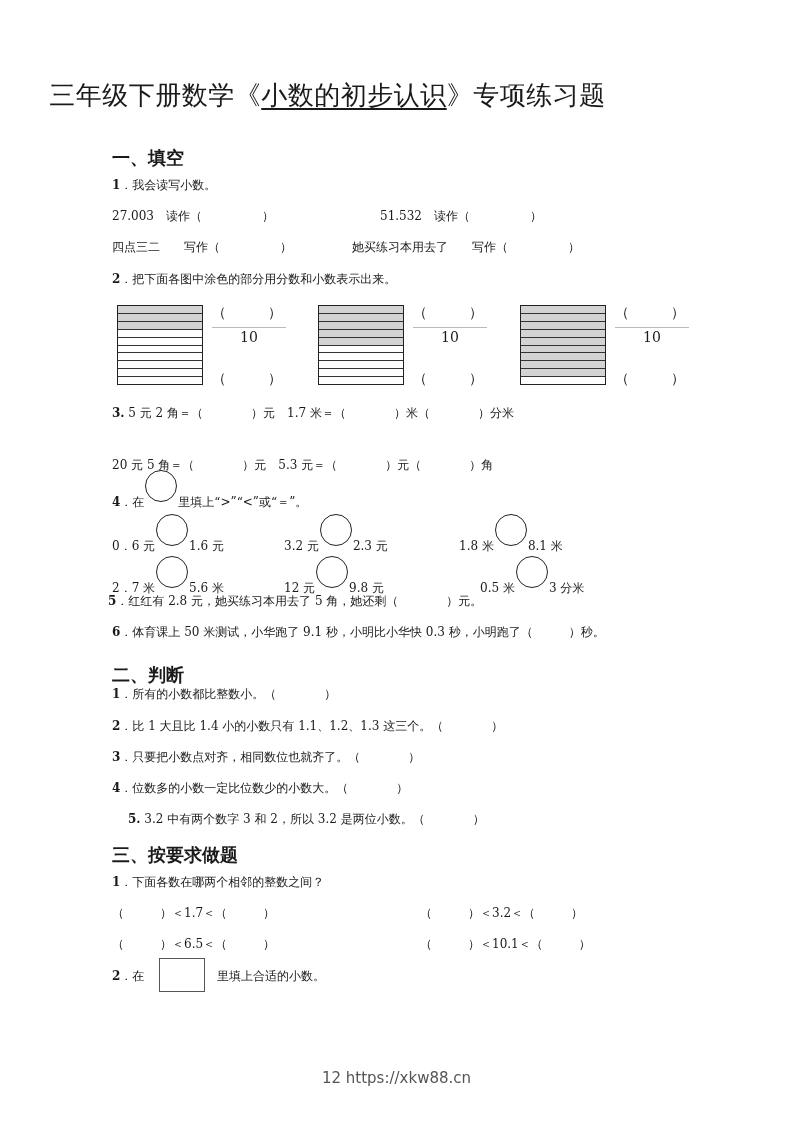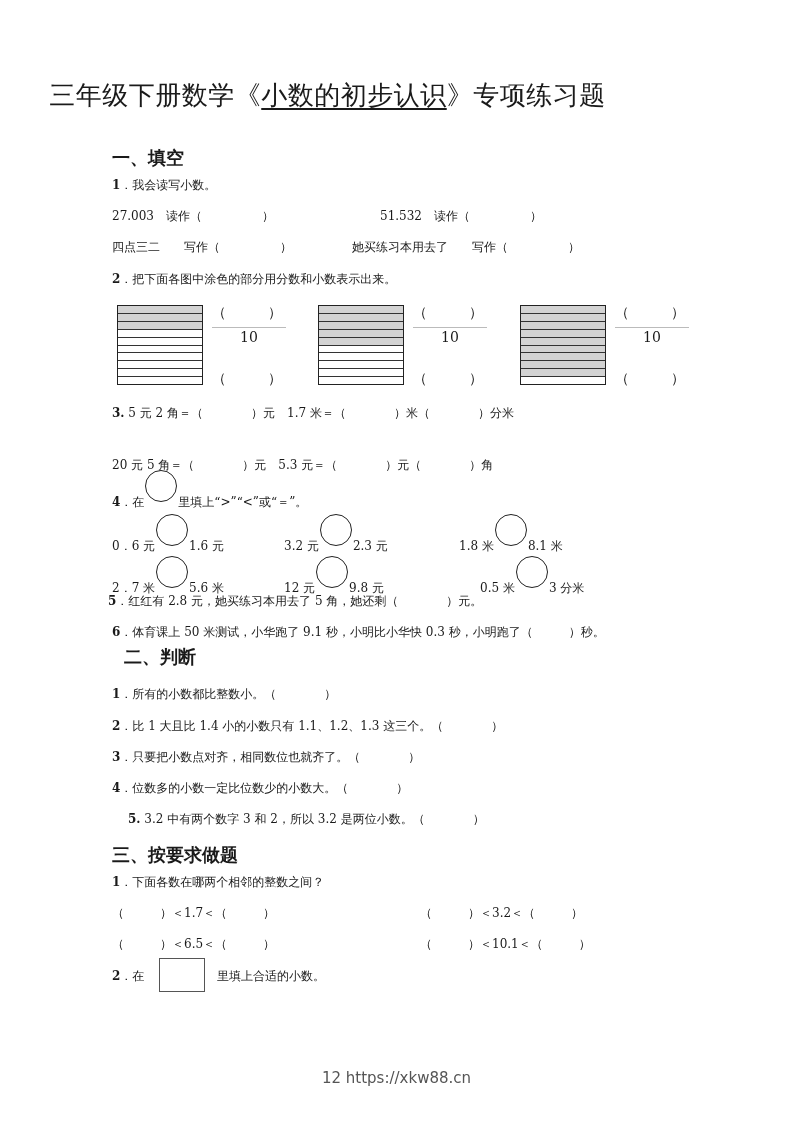--- a/index.html
+++ b/index.html
@@ -116,21 +116,21 @@
 <div class="abs line" style="left:112px;top:522px;"><span>0．6 元</span><span class="circle"></span><span>1.6 元</span></div>
 <div class="abs line" style="left:284px;top:522px;"><span>3.2 元</span><span class="circle"></span><span>2.3 元</span></div>
 <div class="abs line" style="left:459px;top:522px;"><span>1.8 米</span><span class="circle"></span><span>8.1 米</span></div>
 <div class="abs line" style="left:112px;top:564px;"><span>2．7 米</span><span class="circle"></span><span>5.6 米</span></div>
 <div class="abs line" style="left:284px;top:564px;"><span>12 元</span><span class="circle"></span><span>9.8 元</span></div>
 <div class="abs line" style="left:440px;top:564px;margin-left:40px;"><span>0.5 米</span><span class="circle"></span><span>3 分米</span></div>
 
 <div class="abs line" style="left:108px;top:593px;"><span class="num">5</span><span>．红红有 2.8 元，她买练习本用去了 5 角，她还剩（　　　　）元。</span></div>
 <div class="abs line" style="left:112px;top:624px;"><span class="num">6</span><span>．体育课上 50 米测试，小华跑了 9.1 秒，小明比小华快 0.3 秒，小明跑了（　　　）秒。</span></div>
 
-<div class="abs sec" style="left:112px;top:645px;margin-left:12px;">二、判断</div>
+<div class="abs sec" style="left:112px;top:663px;">二、判断</div>
 <div class="abs line" style="left:112px;top:686px;"><span class="num">1</span><span>．所有的小数都比整数小。（　　　　）</span></div>
 <div class="abs line" style="left:112px;top:718px;"><span class="num">2</span><span>．比 1 大且比 1.4 小的小数只有 1.1、1.2、1.3 这三个。（　　　　）</span></div>
 <div class="abs line" style="left:112px;top:749px;"><span class="num">3</span><span>．只要把小数点对齐，相同数位也就齐了。（　　　　）</span></div>
 <div class="abs line" style="left:112px;top:780px;"><span class="num">4</span><span>．位数多的小数一定比位数少的小数大。（　　　　）</span></div>
 <div class="abs line" style="left:96px;top:811px;margin-left:32px;"><span class="num">5.</span><span> 3.2 中有两个数字 3 和 2，所以 3.2 是两位小数。（　　　　）</span></div>
 
 <div class="abs sec" style="left:112px;top:843px;">三、按要求做题</div>
 <div class="abs line" style="left:112px;top:874px;"><span class="num">1</span><span>．下面各数在哪两个相邻的整数之间？</span></div>
 <div class="abs line" style="left:112px;top:905px;">（　　　）＜1.7＜（　　　）</div>
 <div class="abs line" style="left:420px;top:905px;">（　　　）＜3.2＜（　　　）</div>

